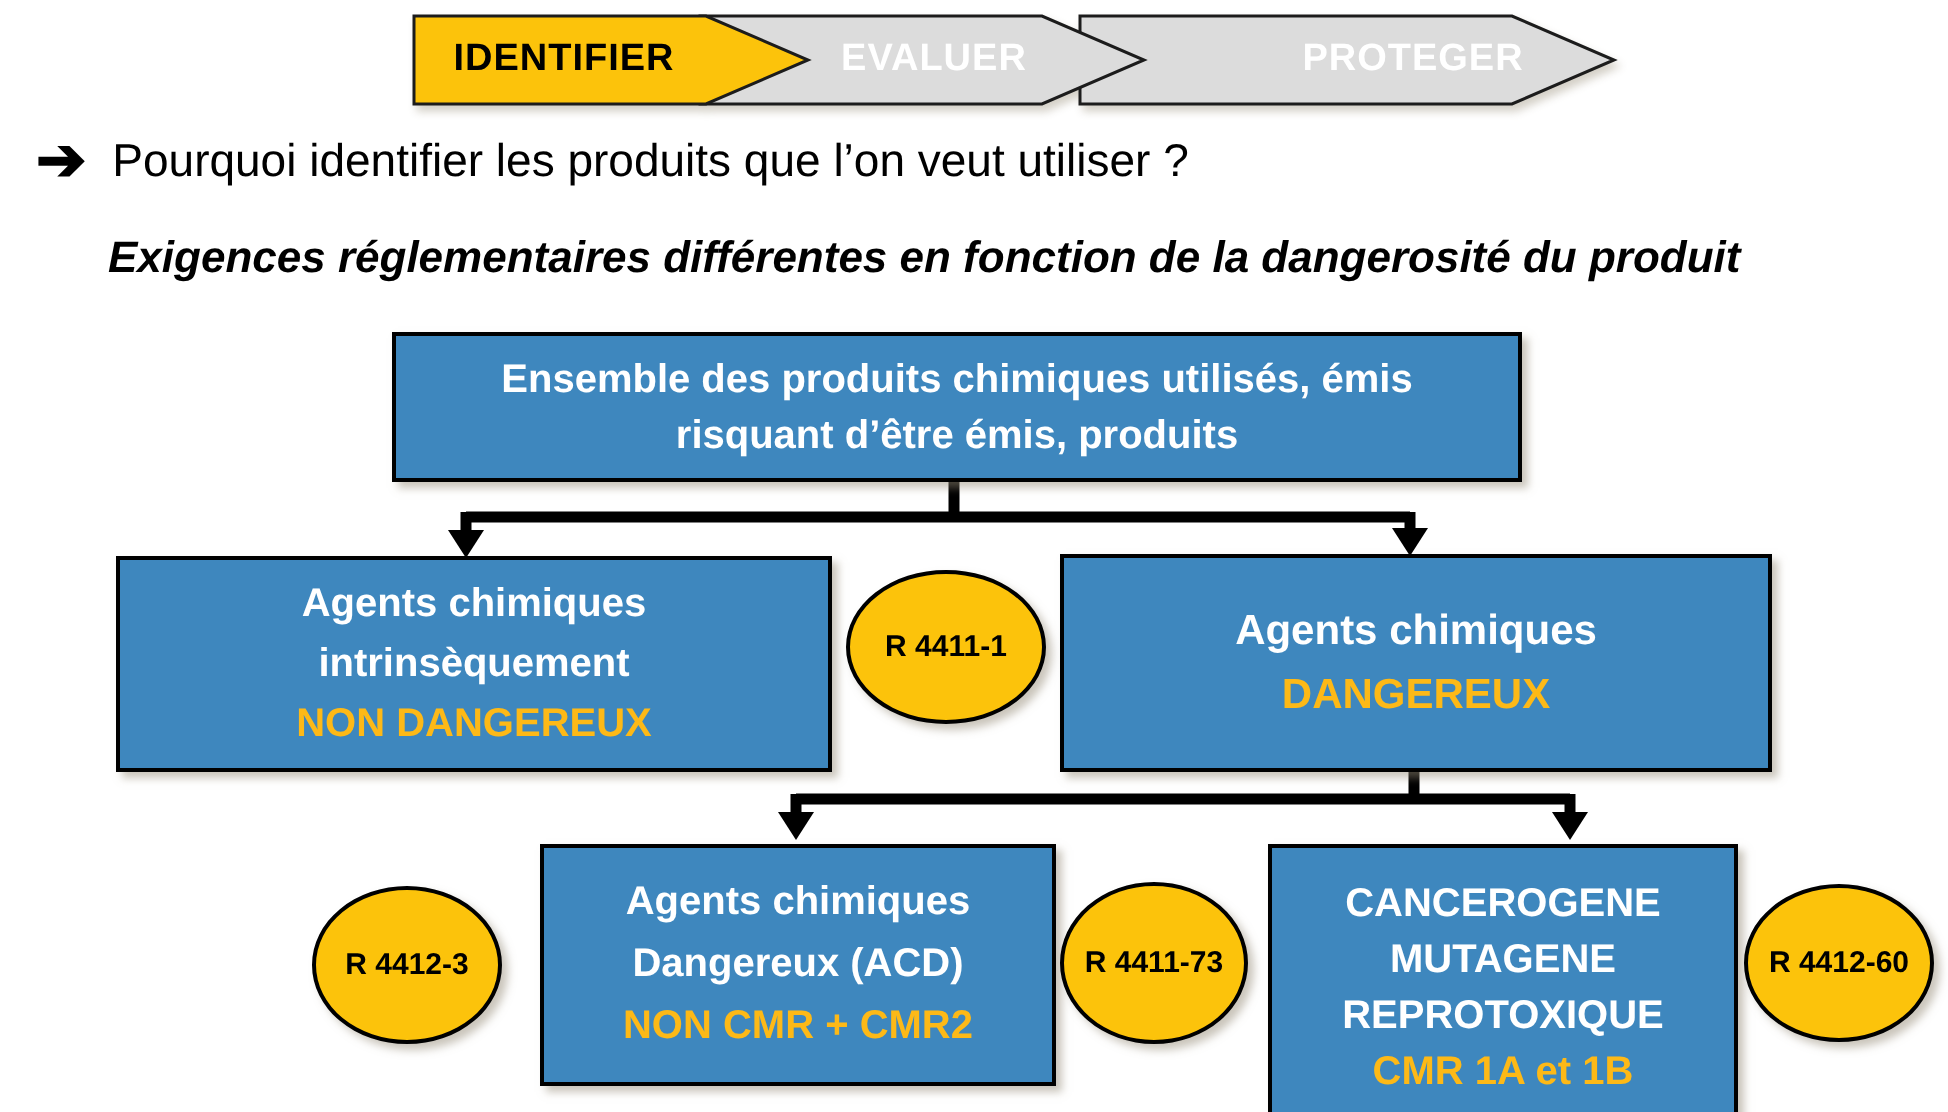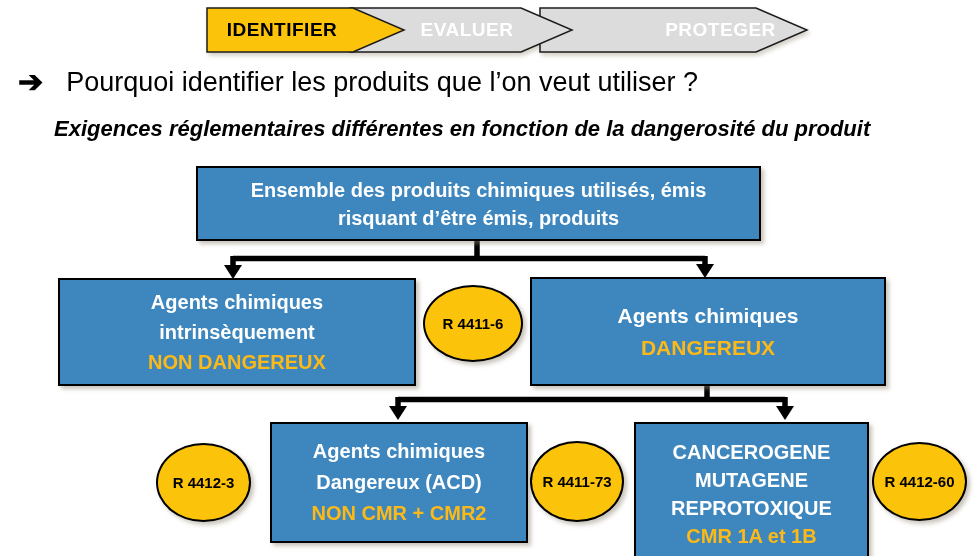--- a/index.html
+++ b/index.html
@@ -27,21 +27,21 @@
   .step-active   { color: var(--black); }
   .step-inactive { color: var(--white); }
 
   
   .heading {
     position: absolute; left: 18px; top: 66px;
     display: flex; align-items: center; gap: 13px;
     color: var(--black);
   }
   .heading .bullet { font-size: 30px; font-weight: bold; line-height: 1; }
-  .heading .txt    { font-size: 27px; line-height: 1.2; margin-left: 10px; }
+  .heading .txt    { font-size: 23px; line-height: 1.2; }
   .subtitle {
     position: absolute; left: 54px; top: 116px;
     font-size: 22px; font-weight: bold; font-style: italic; color: var(--black);
   }
 
   
   .connectors {
     position: absolute; left: 0; top: 0; width: 974px; height: 556px;
     pointer-events: none; z-index: 1;
   }
@@ -86,21 +86,21 @@
 
 <div class="stage">
 
   <svg class="nav-svg" viewBox="0 0 974 62">
     <polygon class="arrow-gray" points="540,8 756,8 807,30 756,52 540,52"></polygon>
     <polygon class="arrow-gray" points="350,8 521,8 572,30 521,52 350,52"></polygon>
     <polygon class="arrow-gold" points="207,8 353,8 404,30 353,52 207,52"></polygon>
   </svg>
   <div class="step-label step-inactive" style="left:372px; width:190px;">EVALUER</div>
   <div class="step-label step-active" style="left:207px; width:150px;">IDENTIFIER</div>
-  <div class="step-label step-inactive" style="left:628px; width:185px;">PROTEGER</div>
+  <div class="step-label step-inactive" style="left:614px; width:185px;">PROTEGER</div>
 
   <div class="heading">
     <span class="bullet">➔</span>
     <span class="txt">Pourquoi identifier les produits que l’on veut utiliser ?</span>
   </div>
   <div class="subtitle">Exigences réglementaires différentes en fonction de la dangerosité du produit</div>
 
   <svg class="connectors" viewBox="0 0 974 556">
     <g>
       <path d="M477 240 V258.5"></path>
@@ -142,18 +142,18 @@
     <span class="hl">NON CMR + CMR2</span>
   </div>
 
   <div class="fbox" id="box-cmr">
     <span>CANCEROGENE</span>
     <span>MUTAGENE</span>
     <span>REPROTOXIQUE</span>
     <span class="hl">CMR 1A et 1B</span>
   </div>
 
-  <div class="badge" id="badge-2">R 4411-6</div>
+  <div class="badge" id="badge-2">R 4411-1</div>
   <div class="badge" id="badge-3">R 4412-3</div>
   <div class="badge" id="badge-4">R 4411-73</div>
   <div class="badge" id="badge-5">R 4412-60</div>
 
 </div>
 
 </body></html>

